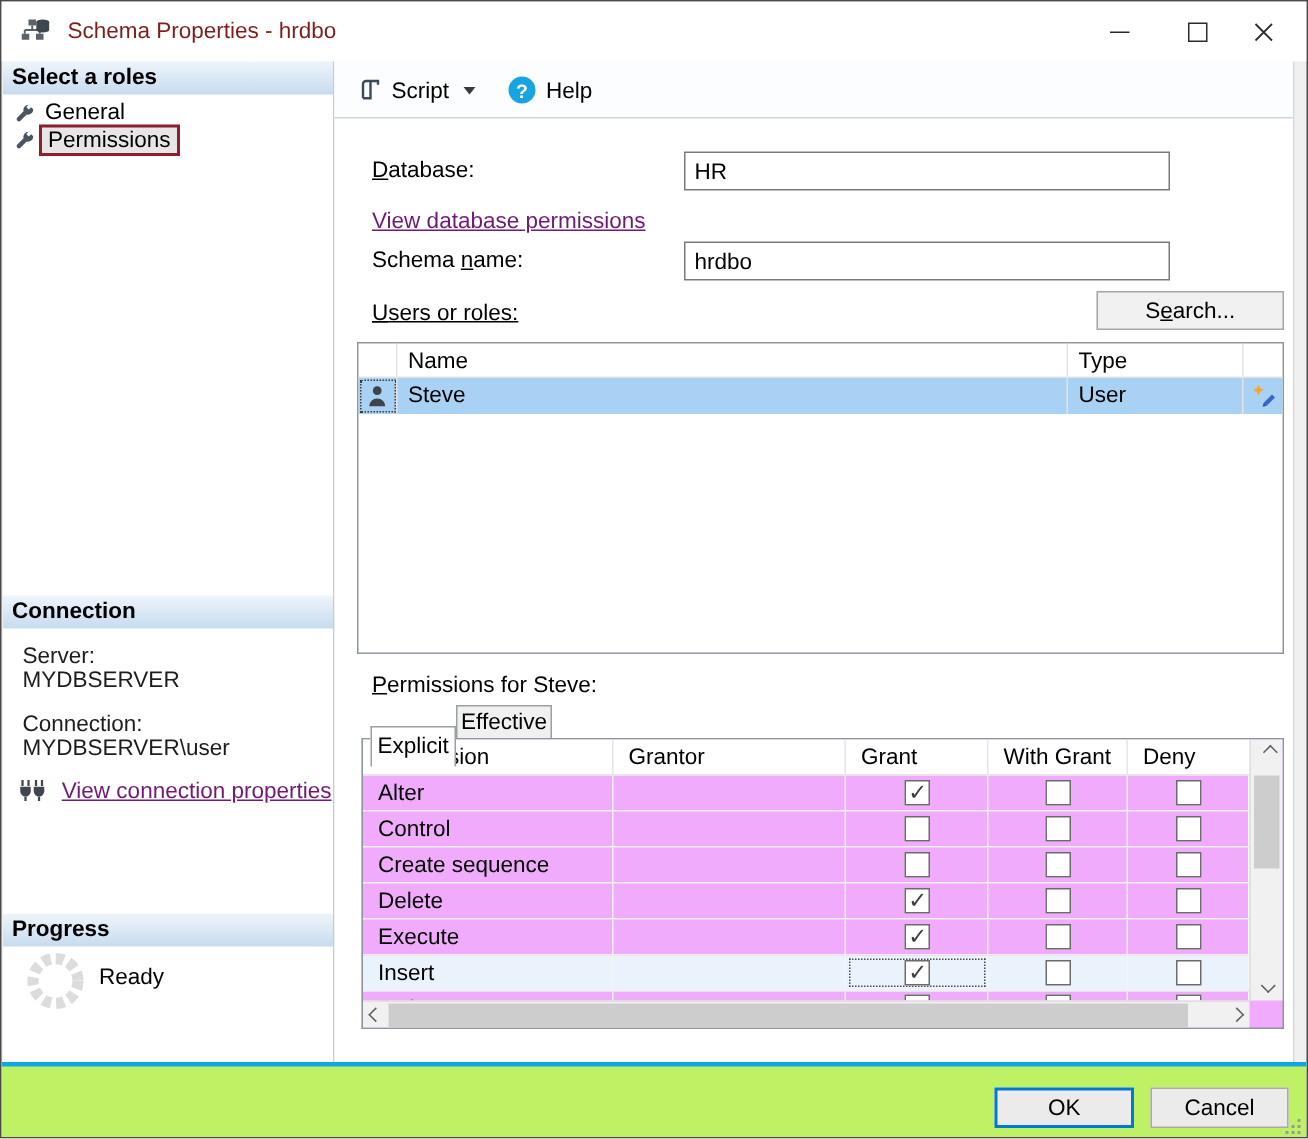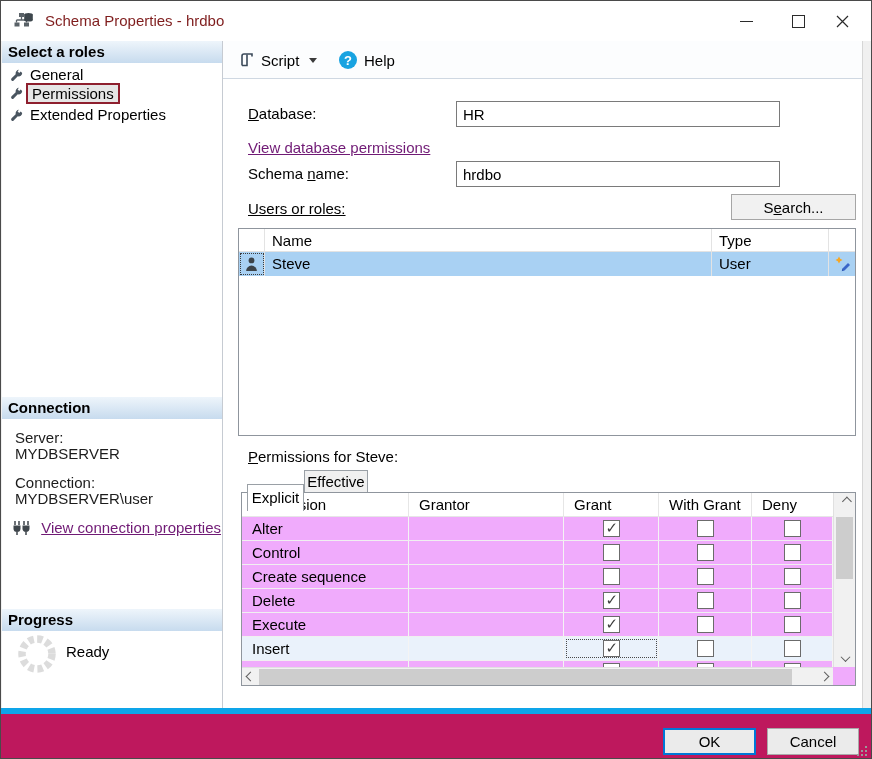--- a/index.html
+++ b/index.html
@@ -93,21 +93,21 @@
   .sb-btn { position:absolute; display:flex; align-items:center; justify-content:center; }
   .vs-up { left:0; top:0; width:22px; height:17px; } .vs-down { left:0; top:157px; width:22px; height:17px; }
   .hs-left { left:0; top:0; width:17px; height:17px; } .hs-right { right:0; top:0; width:17px; height:17px; }
   .vs-thumb { position:absolute; left:2px; top:24px; width:17px; height:62px; background:#cdcdcd; }
   .hs-thumb { position:absolute; left:17px; top:1px; width:533px; height:16px; background:#cdcdcd; }
   .chev { width:7px; height:7px; border-left:1.6px solid #5e5e5e; border-bottom:1.6px solid #5e5e5e; display:block; }
   .chev-up { transform:rotate(135deg) translate(-1px,-1px); } .chev-down { transform:rotate(-45deg) translate(1px,-1px); }
   .chev-left { transform:rotate(45deg); } .chev-right { transform:rotate(-135deg); }
 
   
-  .footer { position:absolute; left:0; top:707px; width:100%; height:52px; background:#be185d; border-top:6px solid #0ea5e9; }
+  .footer { position:absolute; left:0; top:707px; width:100%; height:52px; background:#bef264; border-top:3px solid #0ea5e9; }
   .btn-ok { position:absolute; left:662px; top:14px; width:93px; height:27px; background:#ebebeb; border:2px solid #0078d7; font:inherit; }
   .btn-cancel { position:absolute; left:766px; top:14px; width:92px; height:27px; background:#ebebeb; border:1px solid #a9a9a9; font:inherit; }
   .grip { position:absolute; right:3px; bottom:3px; }
   u { text-decoration:underline; }
 </style>
 </head>
 <body>
 
 <div class="window">
 
@@ -143,26 +143,20 @@
           <path fill="#4a5560" d="M15 4.8A4.3 4.3 0 0 1 9.6 9L4.5 14.1a1.8 1.8 0 0 1-2.6-2.6L7 6.4A4.3 4.3 0 0 1 11.2 1L9.3 2.9l2 2L13.2 3z"></path>
         </svg>
       <span class="lbl">General</span>
     </div>
     <div class="side-item item-permissions">
       <svg width="13" height="13" viewBox="0 0 16 16">
           <path fill="#4a5560" d="M15 4.8A4.3 4.3 0 0 1 9.6 9L4.5 14.1a1.8 1.8 0 0 1-2.6-2.6L7 6.4A4.3 4.3 0 0 1 11.2 1L9.3 2.9l2 2L13.2 3z"></path>
         </svg>
       <span class="lbl"><span class="sel-box">Permissions</span></span>
     </div>
-    <div class="side-item item-extended">
-      <svg width="13" height="13" viewBox="0 0 16 16">
-          <path fill="#4a5560" d="M15 4.8A4.3 4.3 0 0 1 9.6 9L4.5 14.1a1.8 1.8 0 0 1-2.6-2.6L7 6.4A4.3 4.3 0 0 1 11.2 1L9.3 2.9l2 2L13.2 3z"></path>
-        </svg>
-      <span class="lbl">Extended Properties</span>
-    </div>
 
     <div class="sec-header hdr-conn">Connection</div>
     <div class="conn-line cl-srv-l">Server:</div>
     <div class="conn-line cl-srv-v">MYDBSERVER</div>
     <div class="conn-line cl-con-l">Connection:</div>
     <div class="conn-line cl-con-v">MYDBSERVER\user</div>
     <div class="conn-link-row">
       <svg width="19" height="15" viewBox="0 0 19 15">
         <g stroke="#3f464c" stroke-width="1.5" fill="none">
             <path d="M3 0v4M7 0v4M12 0v4M16 0v4"></path>

